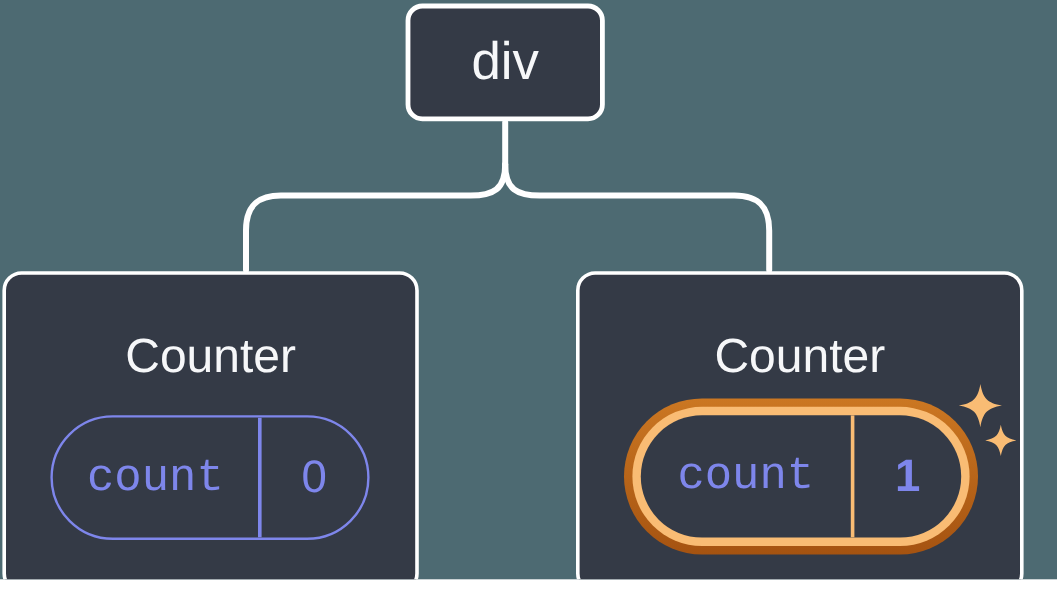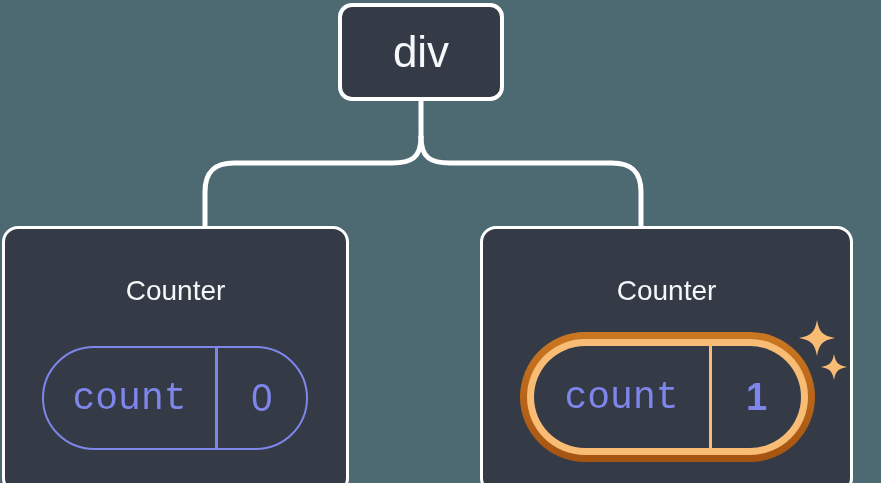--- a/index.html
+++ b/index.html
@@ -52,21 +52,21 @@
   }
   .card-left  { left: 2px;   width: 347px; }
   .card-right { left: 480px; width: 373px; }
   .card-title {
     position: absolute;
     left: 0;
     top: 48px;
     width: 100%;
     text-align: center;
     color: var(--text-primary, #f6f7f9);
-    font-size: 28px;
+    font-size: 40px;
     line-height: 1;
   }
   
   .pill {
     position: absolute;
     left: 37px;
     top: 117px;
     width: 266px;
     height: 104px;
     box-sizing: border-box;

